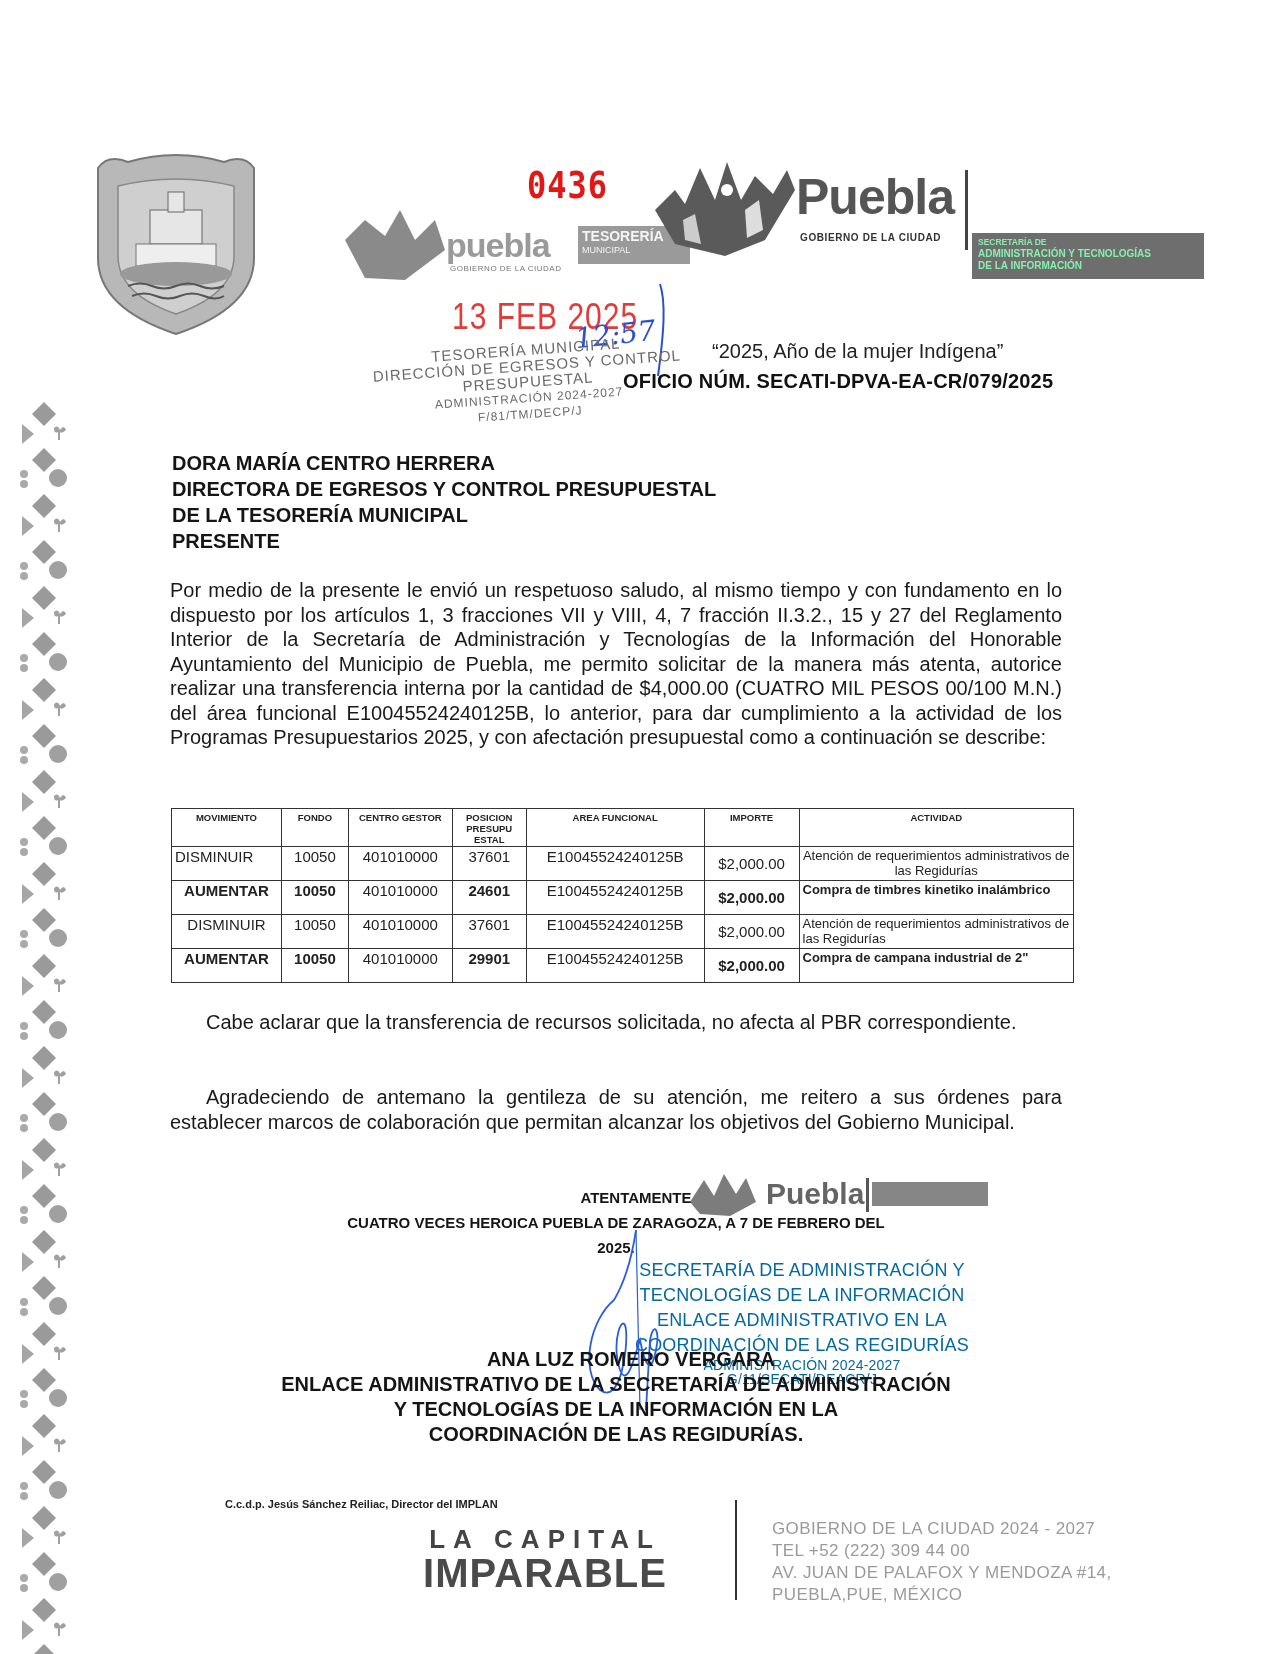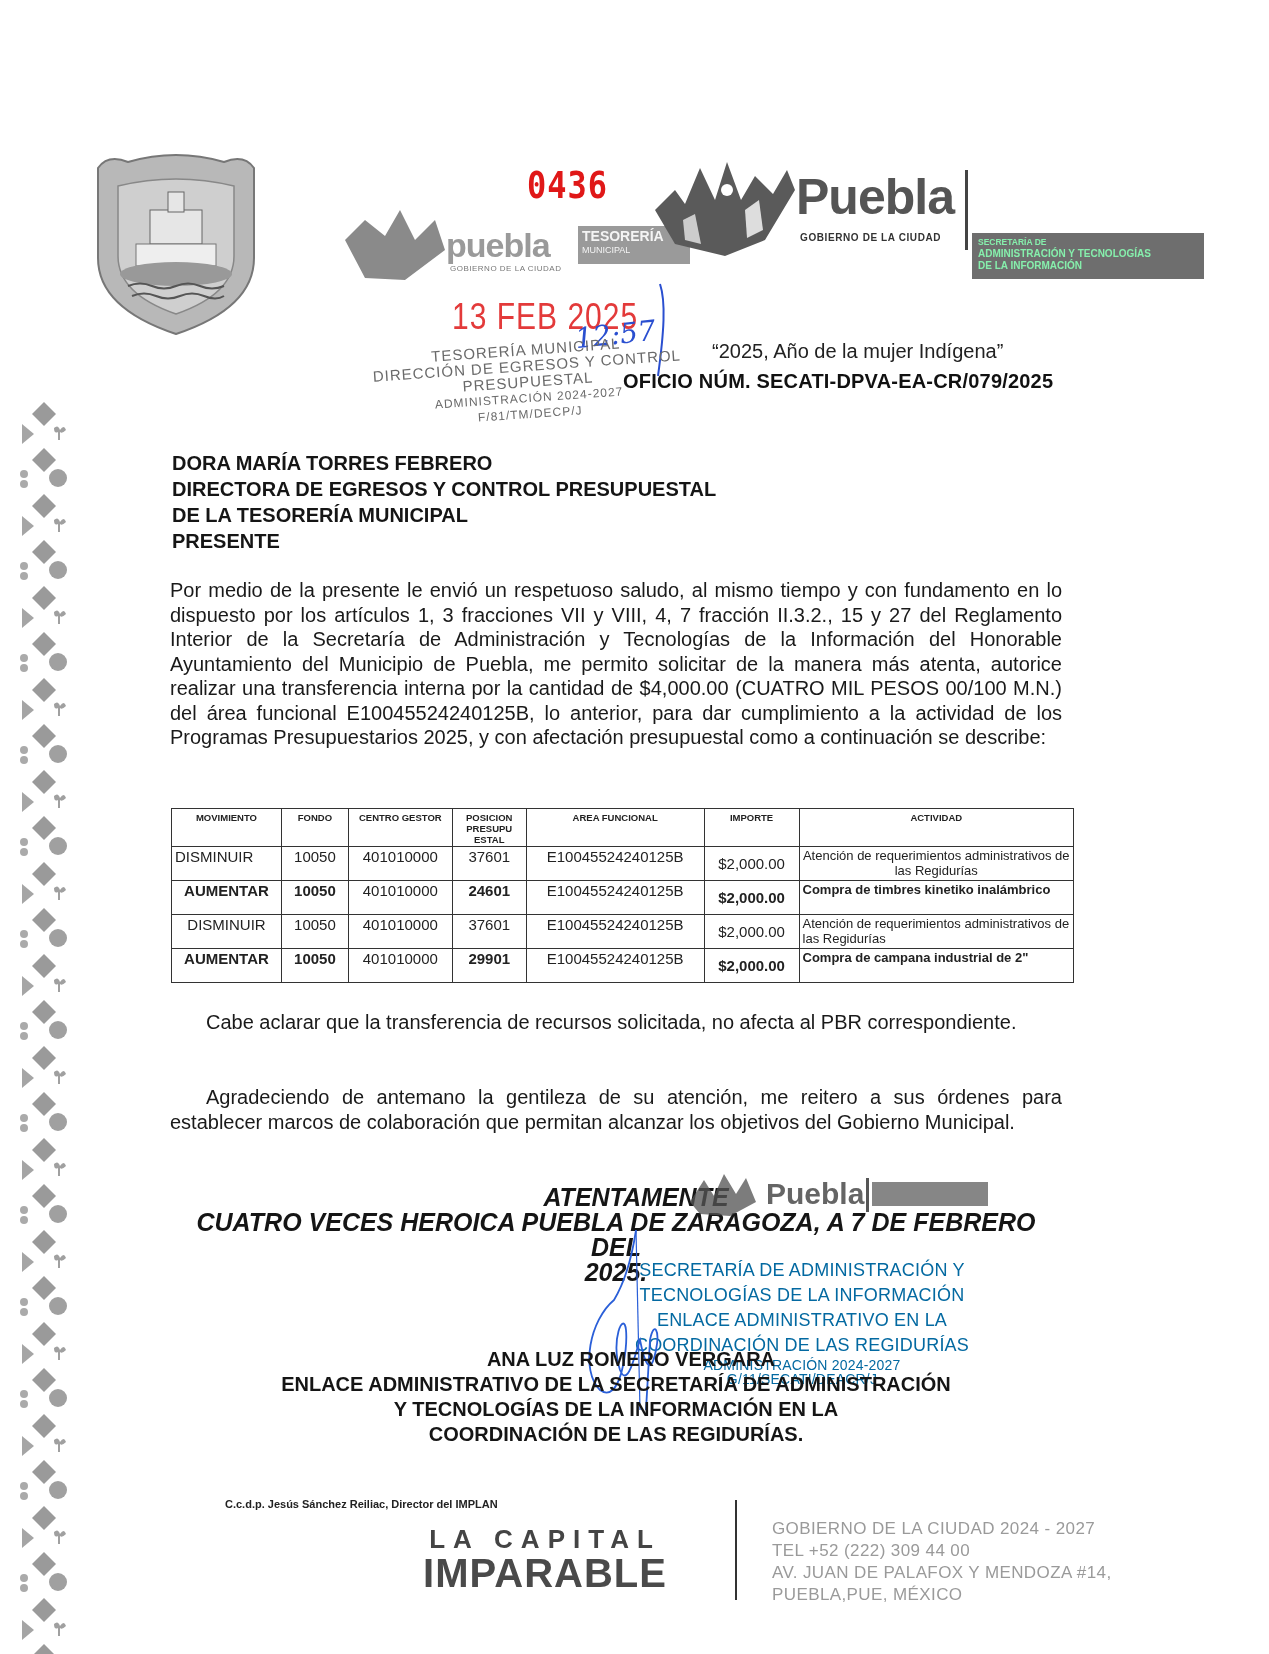--- a/index.html
+++ b/index.html
@@ -49,21 +49,21 @@
   .tbl { position: absolute; left: 171px; top: 808px; width: 903px; border-collapse: collapse; font-size: 15px; }
   .tbl th, .tbl td { border: 1.5px solid #333; vertical-align: top; padding: 1px 3px; }
   .tbl th { font-size: 9.5px; font-weight: bold; height: 36px; line-height: 11px; text-align: center; padding-top: 3px; color: #222; }
   .tbl td { height: 34px; text-align: center; color: #222; }
   .tbl td.imp { vertical-align: middle; }
   .tbl td.act { font-size: 13px; line-height: 15px; }
   .tbl tr.b td.bold { font-weight: bold; }
   .tbl td.left { text-align: left; }
 
   
-  .closing { position: absolute; left: 170px; top: 1185px; width: 892px; text-align: center; font-size: 25px; font-weight: bold; line-height: 25px; color: #151515; font-style: italic; }
+  .closing { position: absolute; left: 170px; top: 1185px; width: 892px; text-align: center; font-size: 15px; font-weight: bold; line-height: 25px; color: #151515; }
   .closing .c1 { display: block; text-align: center; padding-left: 40px; }
   .sig-logo { position: absolute; left: 690px; top: 1172px; width: 300px; height: 44px; opacity: 0.9; }
   .sec-stamp { position: absolute; left: 632px; top: 1258px; width: 340px; text-align: center; color: #0369a1; font-size: 18px; line-height: 25px; letter-spacing: 0.2px; }
   .sec-stamp .adm { font-size: 14px; line-height: 14px; }
   .signature { position: absolute; left: 570px; top: 1230px; width: 110px; height: 180px; }
   .signer { position: absolute; left: 170px; top: 1347px; width: 892px; text-align: center; font-size: 20px; font-weight: bold; line-height: 25px; color: #151515; }
   .signer .name { padding-left: 30px; display: block; }
 
   
   .ccp { position: absolute; left: 225px; top: 1498px; font-size: 11px; font-weight: bold; color: #222; }
@@ -139,21 +139,21 @@
   <div>DIRECCIÓN DE EGRESOS Y CONTROL</div>
   <div>PRESUPUESTAL</div>
   <div class="small">ADMINISTRACIÓN 2024-2027</div>
   <div class="small">F/81/TM/DECP/J</div>
 </div>
 
 <div class="slogan">“2025, Año de la mujer Indígena”</div>
 <div class="oficio">OFICIO NÚM. SECATI-DPVA-EA-CR/079/2025</div>
 
 <div class="recipient">
-  <div>DORA MARÍA TORRES FEBRERO</div>
+  <div>DORA MARÍA CENTRO HERRERA</div>
   <div>DIRECTORA DE EGRESOS Y CONTROL PRESUPUESTAL</div>
   <div>DE LA TESORERÍA MUNICIPAL</div>
   <div>PRESENTE</div>
 </div>
 
 <p class="para p1"><span>Por medio de la presente le envió un respetuoso saludo, al mismo tiempo y con fundamento en lo dispuesto por los artículos 1, 3 fracciones VII y VIII, 4, 7 fracción II.3.2., 15 y 27 del Reglamento Interior de la Secretaría de Administración y Tecnologías de la Información del Honorable Ayuntamiento del Municipio de Puebla, me permito solicitar de la manera más atenta, autorice realizar una transferencia interna por la cantidad de </span><b>$4,000.00 (CUATRO MIL PESOS 00/100 M.N.)</b><span> del área funcional </span><b>E10045524240125B,</b><span> lo anterior, para dar cumplimiento a la actividad de los Programas Presupuestarios 2025, y con afectación presupuestal como a continuación se describe:</span></p>
 
 <table class="tbl">
   <colgroup>
     <col style="width:110px">

